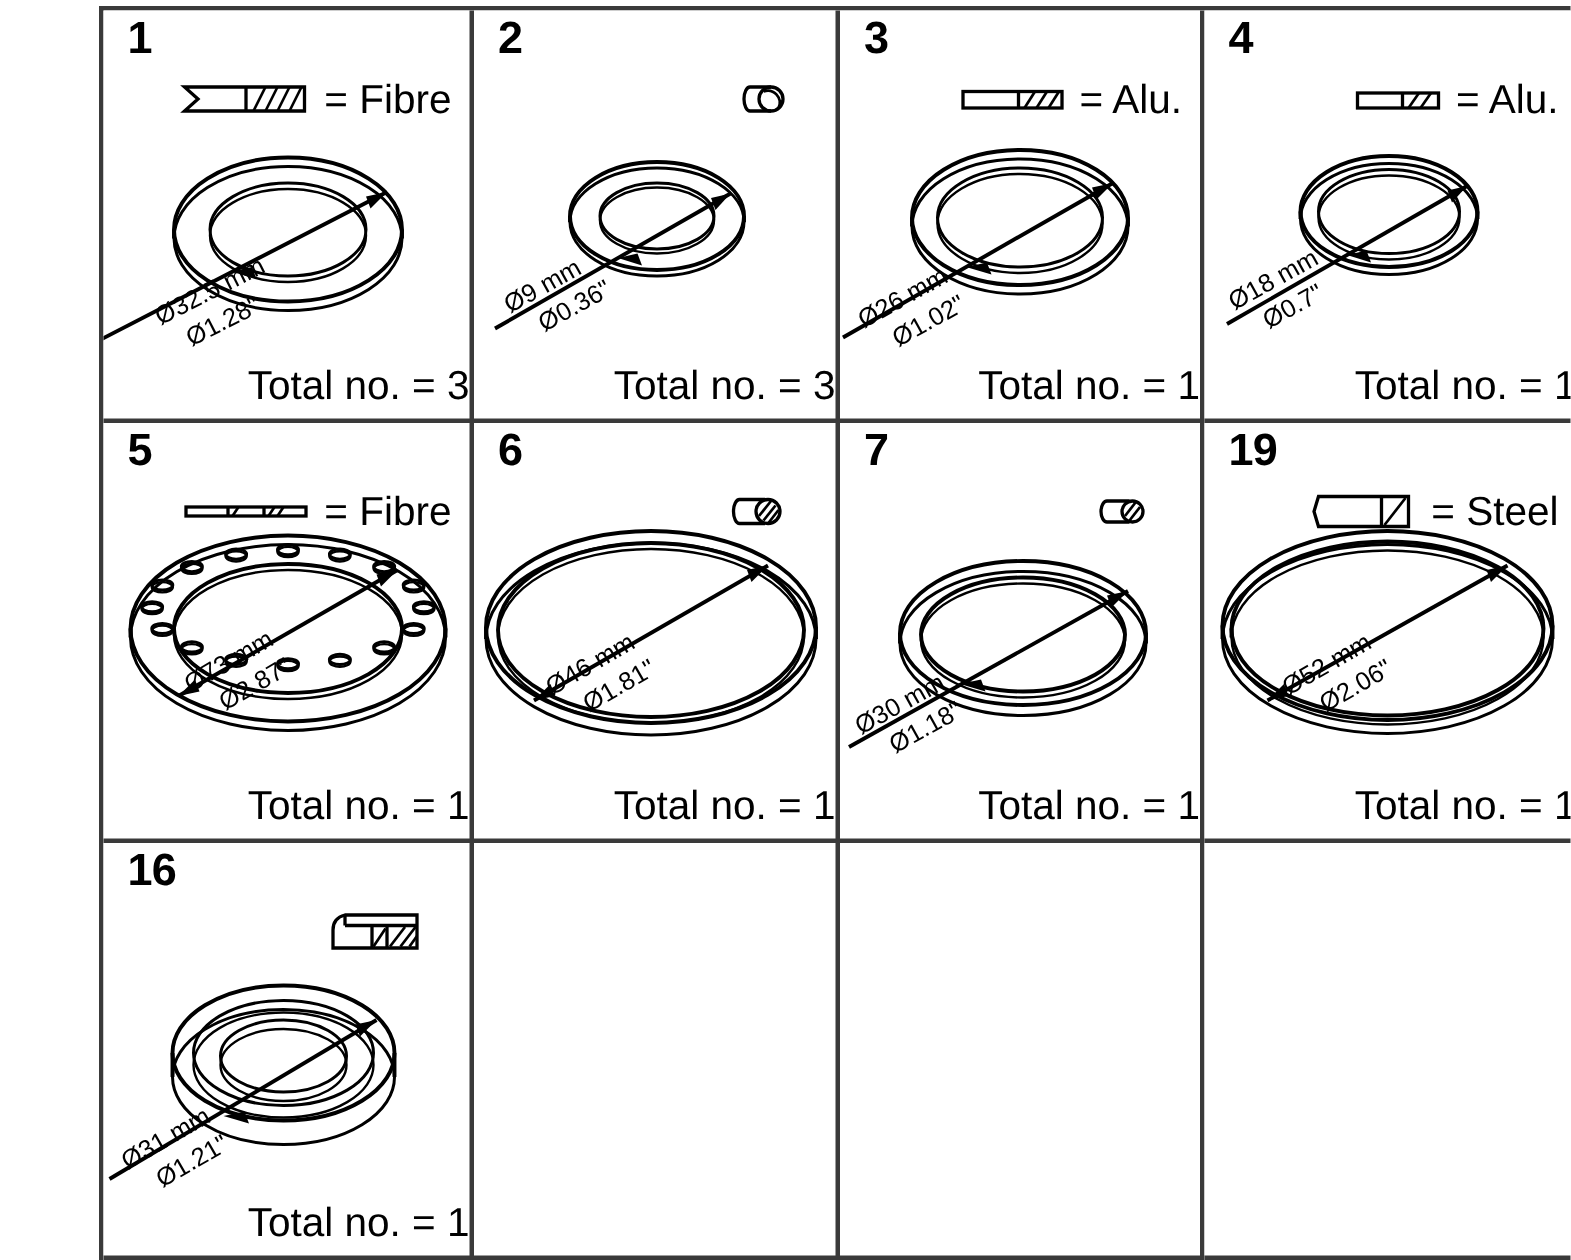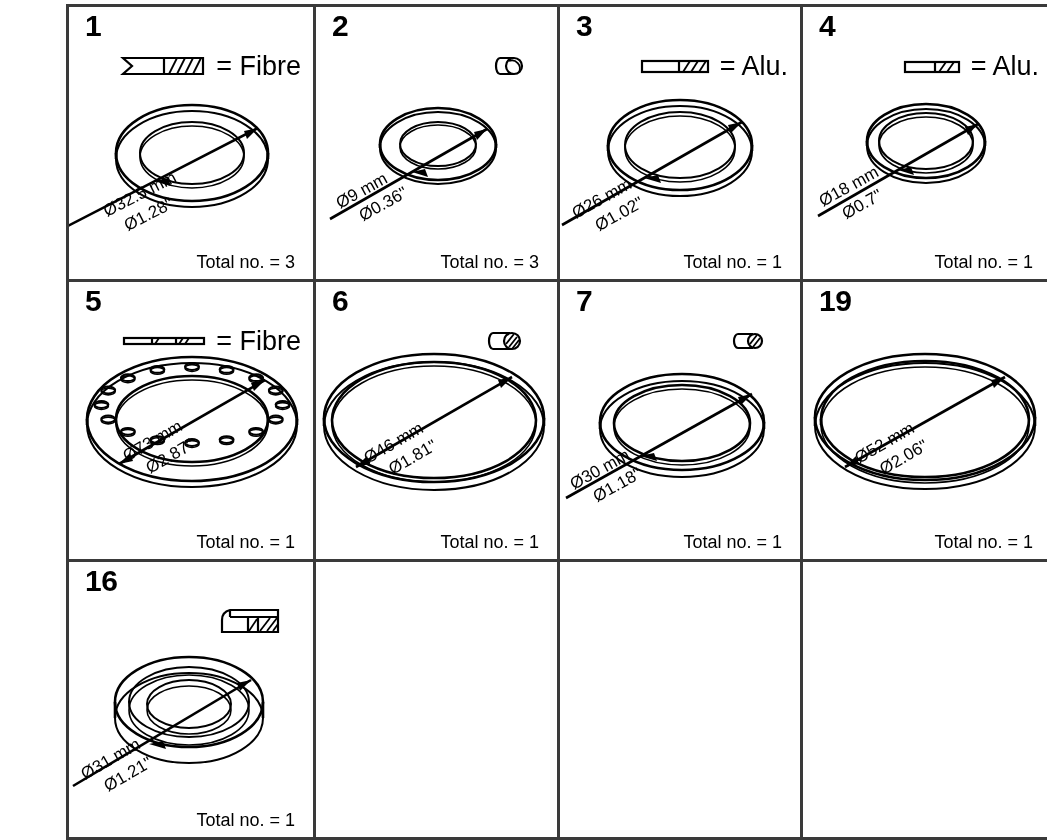--- a/index.html
+++ b/index.html
@@ -65,23 +65,23 @@
   .drawing{
     position:absolute;
     left:0;top:62px;
     width:100%;
     height:180px;
   }
   .drawing svg{display:block;margin:0 auto;overflow:visible;}
   
   .total{
     position:absolute;
-    right:18px;
+    right:0;
     bottom:6px;
-    font-size:18px;
+    font-size:27px;
     line-height:1.1;
     white-space:nowrap;
   }
   
   .ln{fill:none;stroke:#000;stroke-width:2;}
   .ln-thin{fill:none;stroke:#000;stroke-width:1.6;}
   .ln-thick{fill:none;stroke:#000;stroke-width:2.6;}
   .solidfill{fill:#000;stroke:none;}
   .icn{fill:none;stroke:#000;stroke-width:2.2;stroke-linejoin:miter;}
   .icn-h{fill:none;stroke:#000;stroke-width:1.8;}
@@ -408,20 +408,28 @@
             <text class="dimtxt" x="0" y="0">Ø30 mm</text>
             <text class="dimtxt" x="14" y="22">Ø1.18"</text>
           </g>
         </svg>
       </div>
       <div class="total">Total no. = 1</div>
     </div>
 
     <div class="cell">
       <div class="cell-no">19</div>
+      <div class="legend">
+        <svg class="legend-icon" width="74" height="28" viewBox="0 0 74 28">
+          <path class="icn" d="M8 4 H68 V24 H8 L5 14 Z"></path>
+          <line class="icn" x1="50" y1="4" x2="50" y2="24"></line>
+          <line class="icn-h" x1="52" y1="23" x2="66" y2="5"></line>
+        </svg>
+        <span class="legend-text">= Steel</span>
+      </div>
       <div class="drawing">
         <svg width="251" height="190" viewBox="0 0 251 190">
           <g transform="translate(122,78)">
             <ellipse class="ln-thick" cx="0" cy="-5" rx="110" ry="63"></ellipse>
             <ellipse class="ln" cx="0" cy="4" rx="110" ry="63"></ellipse>
             <ellipse class="ln-thick" cx="0" cy="-3" rx="104" ry="58"></ellipse>
             <ellipse class="ln-thin" cx="0" cy="3" rx="104" ry="58"></ellipse>
             <path class="ln-thick" d="M-110 -5 L-110 4"></path>
             <path class="ln-thick" d="M110 -5 L110 4"></path>
             <path class="ln-thick" d="M-104 -3 L-104 3"></path>

